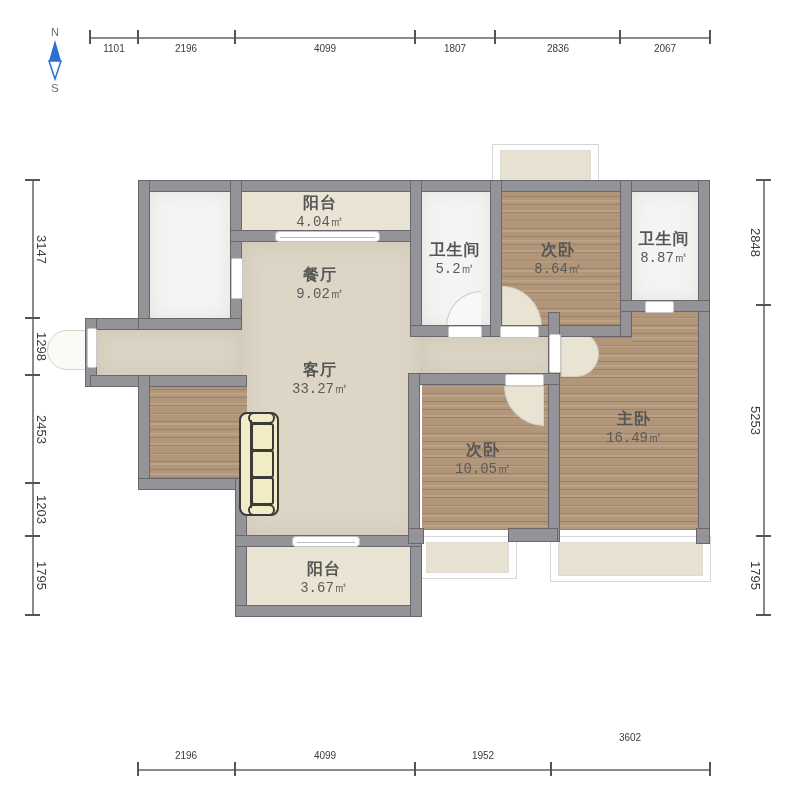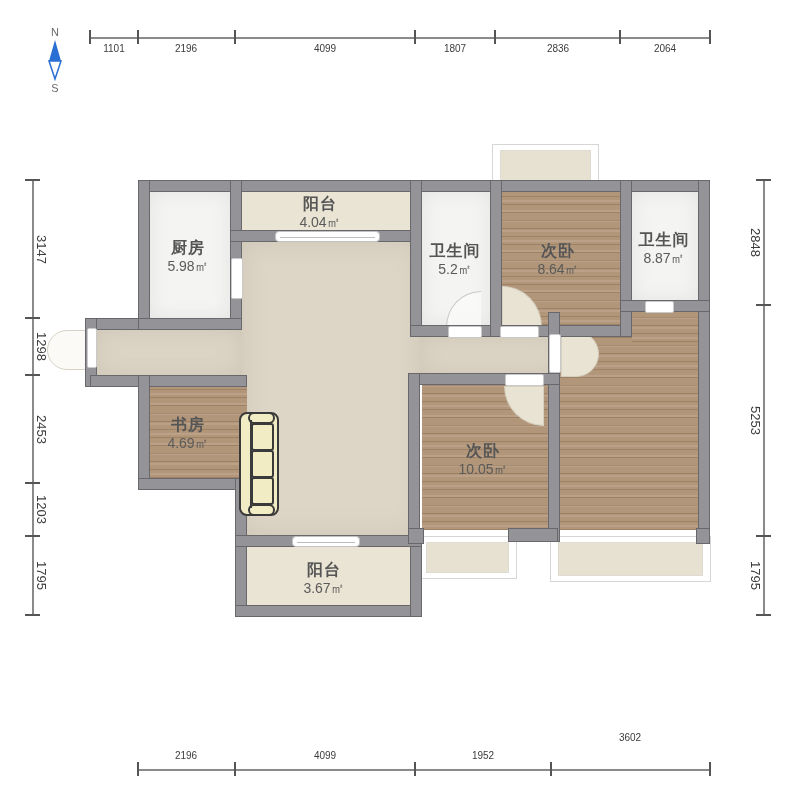--- a/index.html
+++ b/index.html
@@ -17,21 +17,21 @@
       repeating-linear-gradient(0deg, rgba(90,60,30,.22) 0px, rgba(90,60,30,.22) 1.5px, transparent 1.5px, transparent 8px),
       repeating-linear-gradient(0deg, rgba(255,255,255,.10) 3px, rgba(255,255,255,.10) 5px, transparent 5px, transparent 13px);}
   
   .door-strip{position:absolute;background:#ffffff;border:1px solid #c9c9c9;border-radius:2px;z-index:4;}
   .win-strip{position:absolute;background:#ffffff;border:1px solid #c2c2c2;border-radius:4px;z-index:4;}
   .win-strip:after{content:"";position:absolute;left:4px;right:4px;top:50%;height:1px;background:#bdbdbd;}
   .arc{position:absolute;z-index:2;}
   .bay{position:absolute;background:#ffffff;border:1px solid #d6d6d6;z-index:1;}
   .bay .pane{position:absolute;left:7px;right:7px;top:5px;bottom:5px;background:#e7e1d1;border:1px solid #dddbd2;}
   
-  .lbl{position:absolute;z-index:5;text-align:center;color:#4f4f4f;line-height:1.25;}
+  .lbl{position:absolute;z-index:5;text-align:center;color:#4f4f4f;line-height:1.25;font-family:Liberation Mono, monospace;}
   .rname{font-size:16px;letter-spacing:1px;font-weight:bold;color:#555;}
   .rarea{font-size:14px;color:#5a5a5a;}
   
   .dline{position:absolute;background:#8a8a8a;z-index:6;}
   .tick{position:absolute;background:#555;z-index:6;}
   .dim{position:absolute;font-size:10px;color:#3c3c3c;text-align:center;z-index:6;background:transparent;}
   .dimv{position:absolute;font-size:13px;color:#3c3c3c;writing-mode:vertical-rl;text-align:center;z-index:6;}
   
   .compass{position:absolute;left:42px;top:26px;width:26px;text-align:center;z-index:6;color:#6a6a6a;font-size:11px;}
   
@@ -118,67 +118,71 @@
 
   <div class="sofa">
     <div class="arm" style="top:-2px;"></div>
     <div class="arm" style="bottom:-2px;"></div>
     <div class="back"></div>
     <div class="cushion" style="top:9px;"></div>
     <div class="cushion" style="top:36px;"></div>
     <div class="cushion" style="top:63px;"></div>
   </div>
 
-  <div class="lbl" style="left:148px;top:238px;width:80px;">
-    <div class="rname">厨房</div>
-      <div class="rarea">5.98㎡</div>
-    </div>
   <div class="lbl" style="left:280px;top:194px;width:80px;">
     <div class="rname">阳台</div>
       <div class="rarea">4.04㎡</div>
     </div>
+  <div class="lbl" style="left:280px;top:266px;width:80px;">
+    <div class="rname">餐厅</div>
+      <div class="rarea">9.02㎡</div>
+    </div>
   <div class="lbl" style="left:415px;top:241px;width:80px;">
     <div class="rname">卫生间</div>
       <div class="rarea">5.2㎡</div>
     </div>
   <div class="lbl" style="left:518px;top:241px;width:80px;">
     <div class="rname">次卧</div>
       <div class="rarea">8.64㎡</div>
     </div>
   <div class="lbl" style="left:624px;top:230px;width:80px;">
     <div class="rname">卫生间</div>
       <div class="rarea">8.87㎡</div>
     </div>
-  <div class="lbl" style="left:148px;top:415px;width:80px;">
-    <div class="rname">书房</div>
-      <div class="rarea">4.69㎡</div>
+  <div class="lbl" style="left:278px;top:361px;width:84px;">
+    <div class="rname">客厅</div>
+      <div class="rarea">33.27㎡</div>
     </div>
   <div class="lbl" style="left:443px;top:441px;width:80px;">
     <div class="rname">次卧</div>
       <div class="rarea">10.05㎡</div>
+    </div>
+  <div class="lbl" style="left:594px;top:410px;width:80px;">
+    <div class="rname">主卧</div>
+      <div class="rarea">16.49㎡</div>
     </div>
   <div class="lbl" style="left:284px;top:560px;width:80px;">
     <div class="rname">阳台</div>
       <div class="rarea">3.67㎡</div>
     </div>
 
   <div class="dline" style="left:90px;top:37px;width:620px;height:2px;"></div>
   <div class="tick" style="left:89px;top:30px;width:2px;height:14px;"></div>
   <div class="tick" style="left:137px;top:30px;width:2px;height:14px;"></div>
   <div class="tick" style="left:234px;top:30px;width:2px;height:14px;"></div>
   <div class="tick" style="left:414px;top:30px;width:2px;height:14px;"></div>
   <div class="tick" style="left:494px;top:30px;width:2px;height:14px;"></div>
   <div class="tick" style="left:619px;top:30px;width:2px;height:14px;"></div>
   <div class="tick" style="left:709px;top:30px;width:2px;height:14px;"></div>
   <div class="dim" style="left:89px;top:43px;width:50px;">1101</div>
   <div class="dim" style="left:161px;top:43px;width:50px;">2196</div>
   <div class="dim" style="left:300px;top:43px;width:50px;">4099</div>
   <div class="dim" style="left:430px;top:43px;width:50px;">1807</div>
   <div class="dim" style="left:533px;top:43px;width:50px;">2836</div>
-  <div class="dim" style="left:640px;top:43px;width:50px;">2064</div>
+  <div class="dim" style="left:640px;top:43px;width:50px;">2067</div>
 
   <div class="dline" style="left:138px;top:769px;width:572px;height:2px;"></div>
   <div class="tick" style="left:137px;top:762px;width:2px;height:14px;"></div>
   <div class="tick" style="left:234px;top:762px;width:2px;height:14px;"></div>
   <div class="tick" style="left:414px;top:762px;width:2px;height:14px;"></div>
   <div class="tick" style="left:550px;top:762px;width:2px;height:14px;"></div>
   <div class="tick" style="left:709px;top:762px;width:2px;height:14px;"></div>
   <div class="dim" style="left:161px;top:750px;width:50px;">2196</div>
   <div class="dim" style="left:300px;top:750px;width:50px;">4099</div>
   <div class="dim" style="left:458px;top:750px;width:50px;">1952</div>

